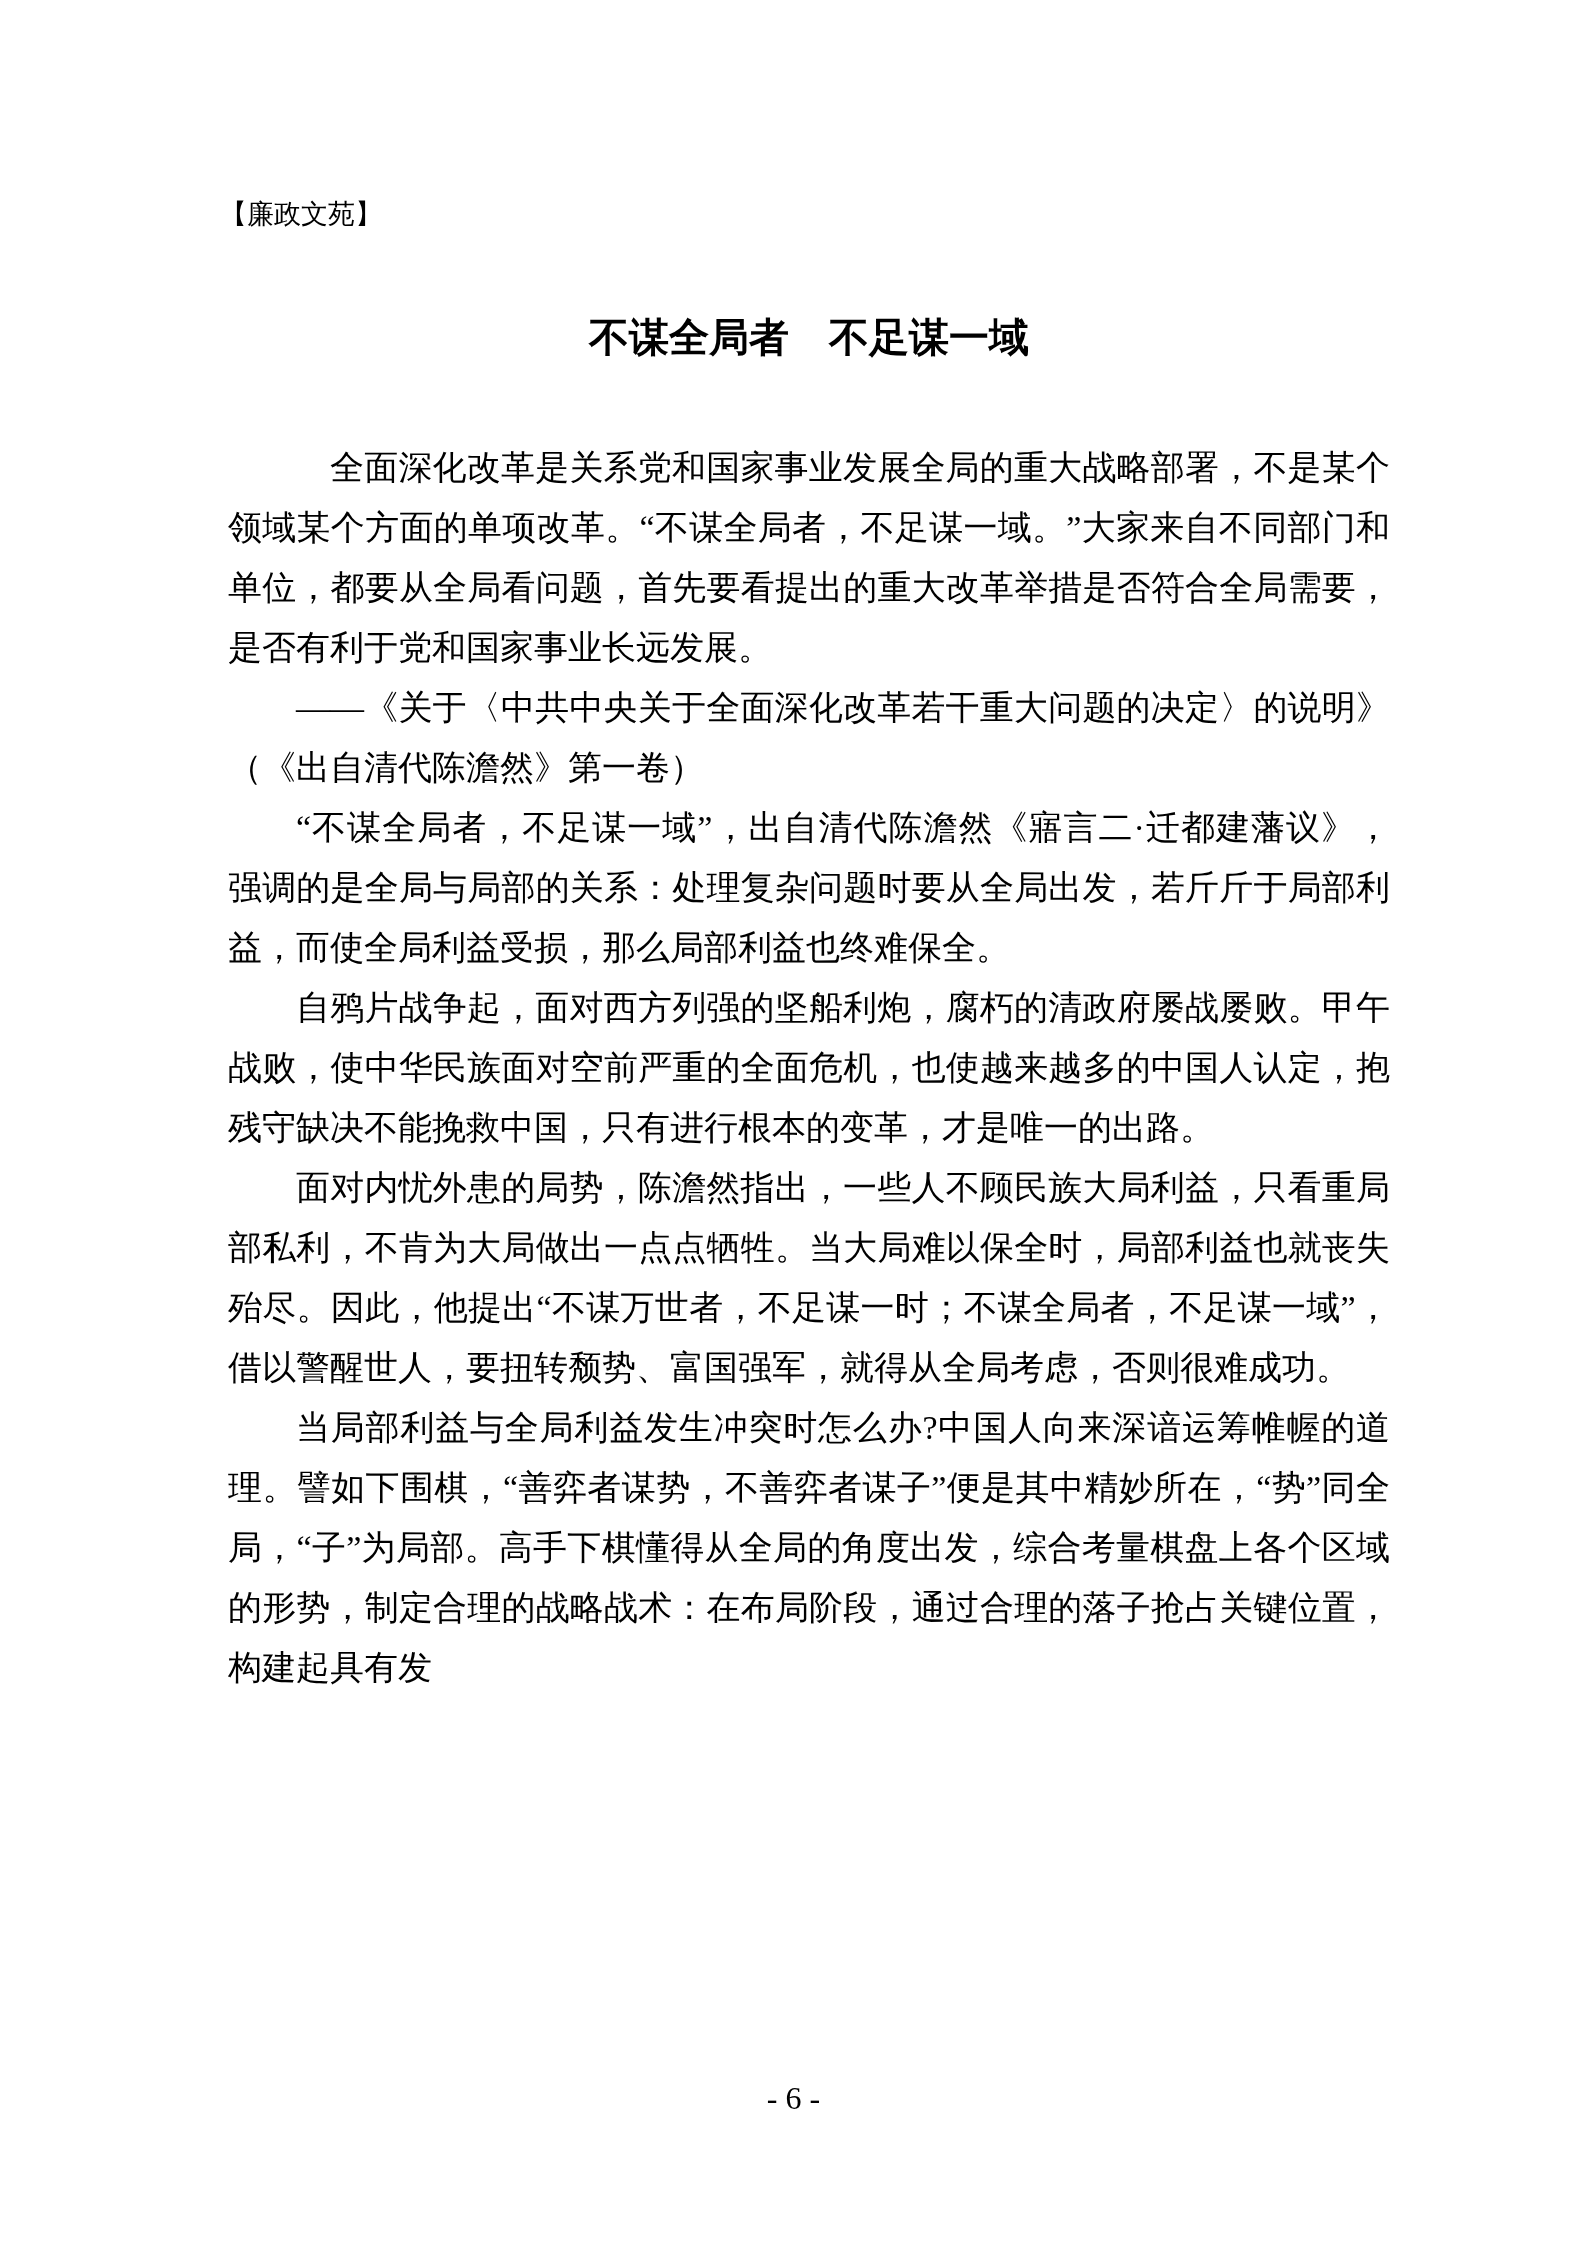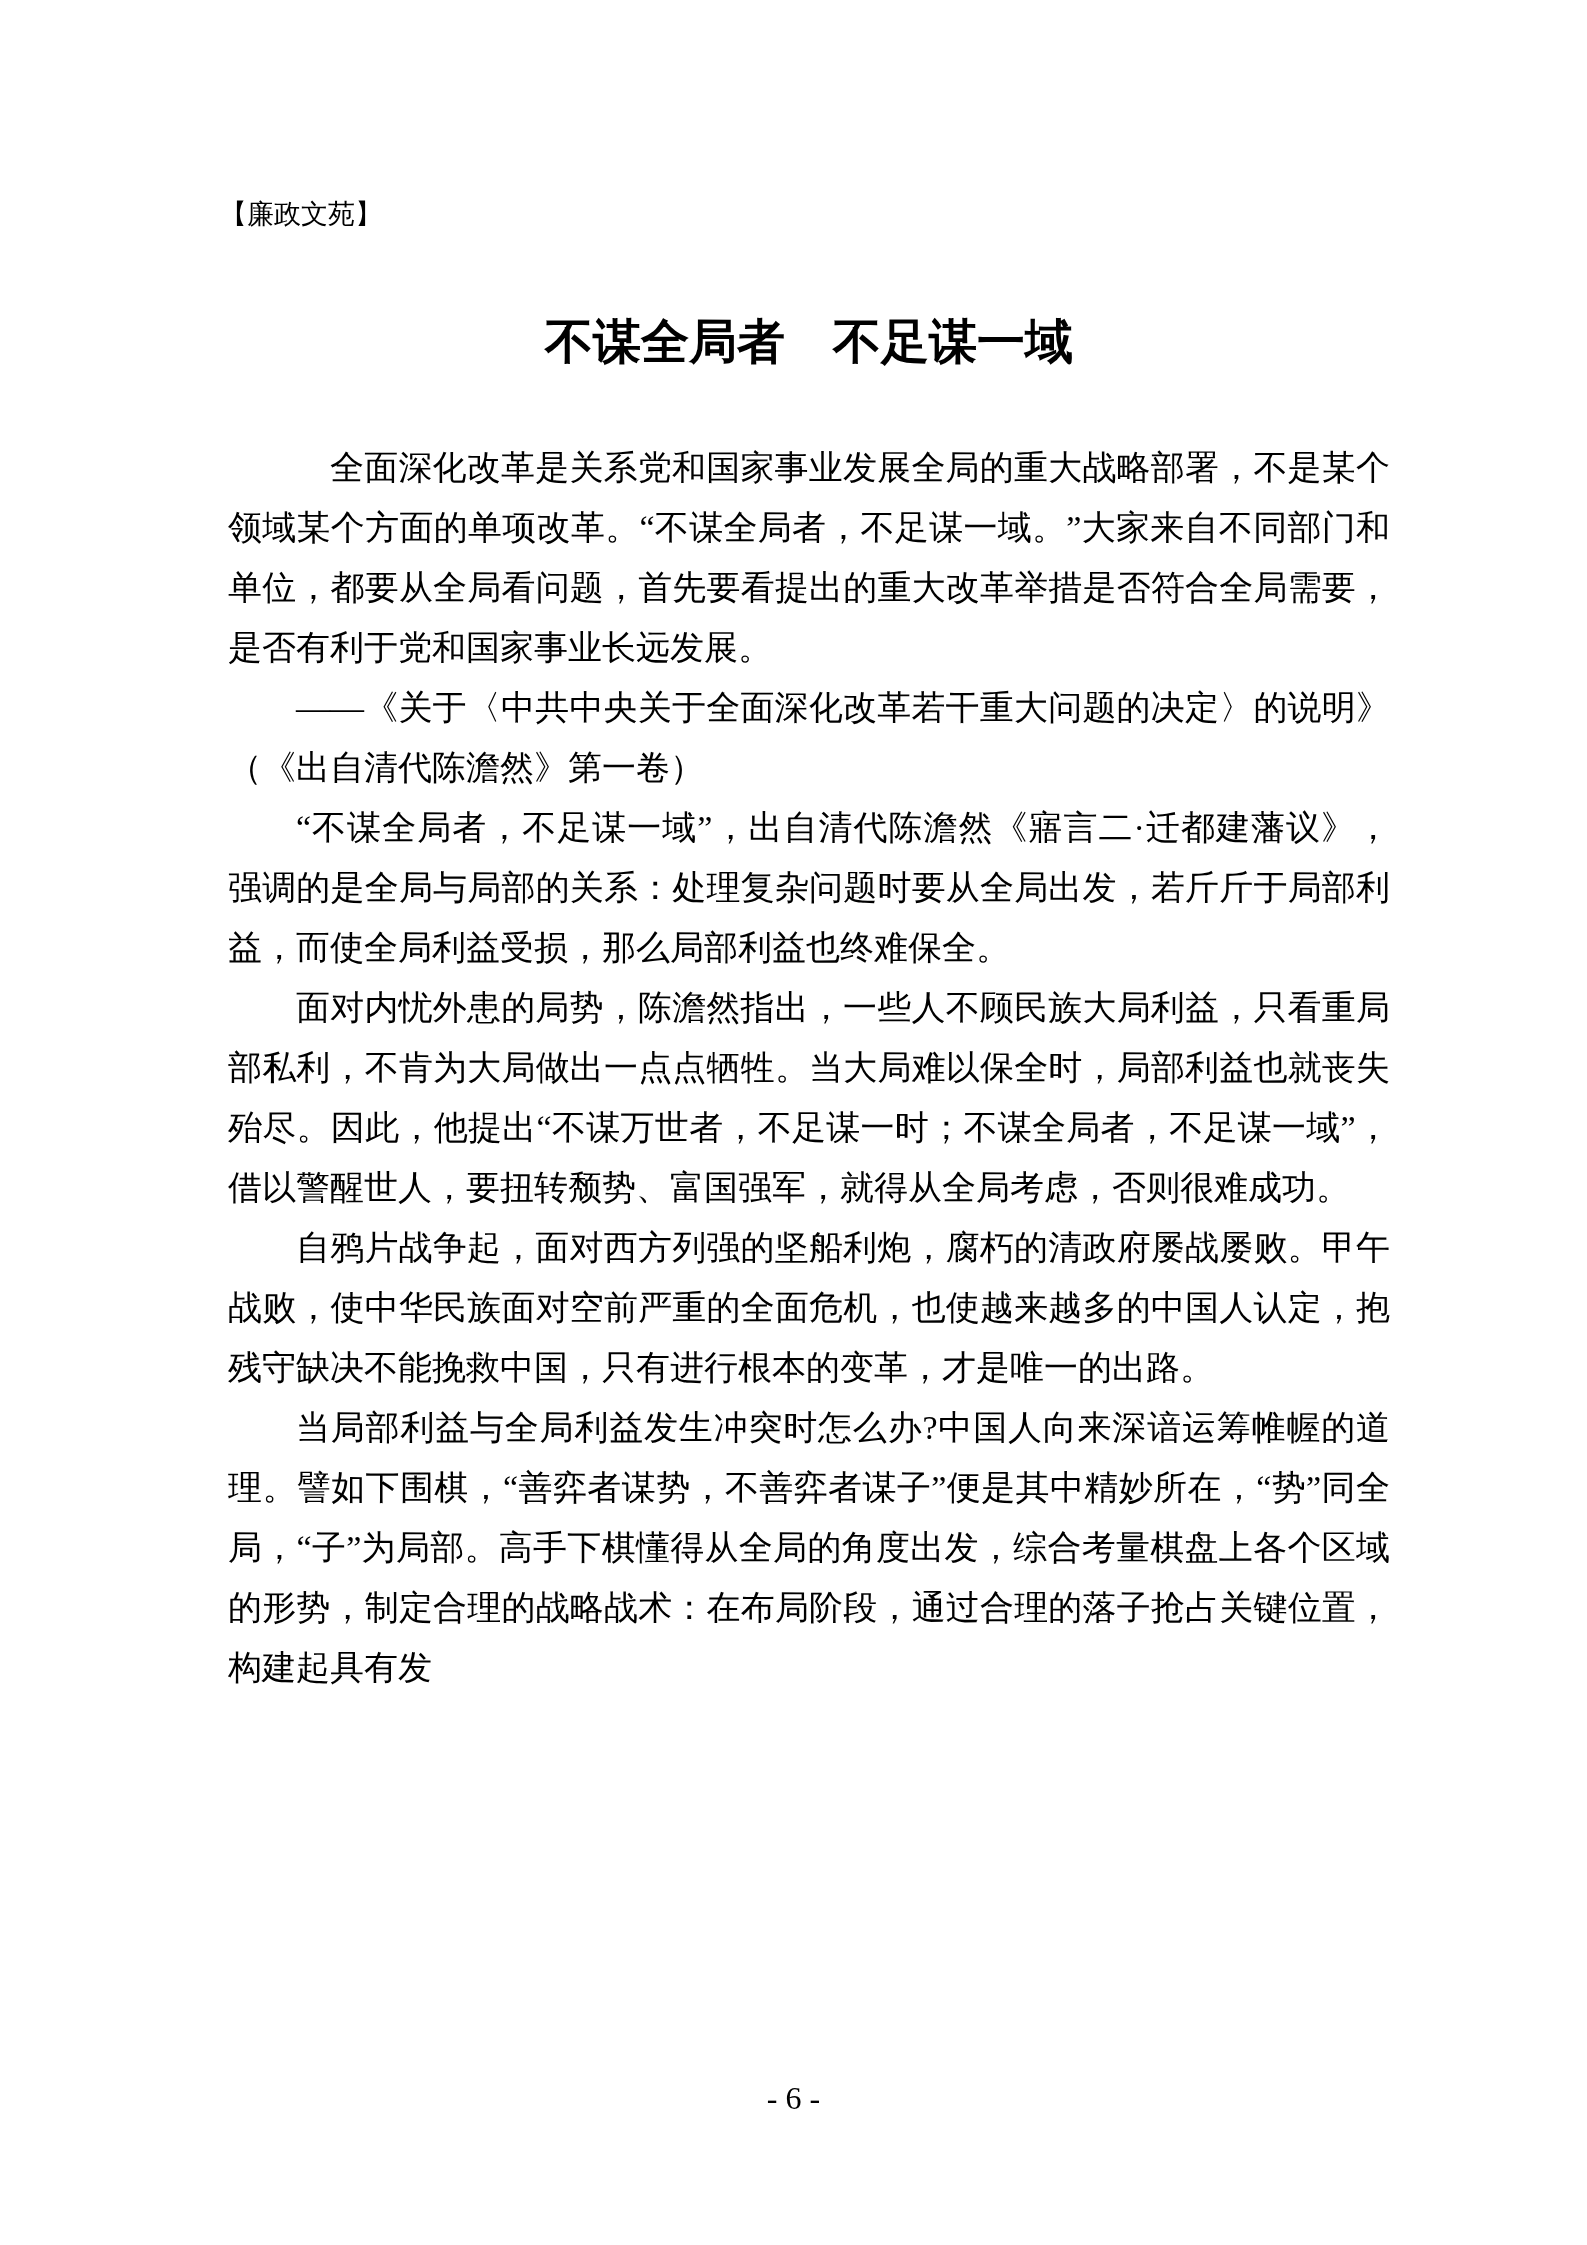--- a/index.html
+++ b/index.html
@@ -17,21 +17,21 @@
     left: 220px;
     top: 196px;
     font-size: 27px;
     white-space: nowrap;
   }
   .doc-title {
     position: absolute;
     left: 228px;
     top: 310px;
     width: 1162px;
-    font-size: 48px;
+    font-size: 40px;
     font-weight: bold;
     text-align: center;
     white-space: nowrap;
   }
   .body-text {
     position: absolute;
     left: 228px;
     top: 438px;
     width: 1162px;
     font-size: 34px;
@@ -61,20 +61,20 @@
 <div class="page">
 
   <div class="header-tag">【廉政文苑】</div>
 
   <div class="doc-title">不谋全局者　不足谋一域</div>
 
   <div class="body-text">
     <p class="quote-lead">全面深化改革是关系党和国家事业发展全局的重大战略部署，不是某个领域某个方面的单项改革。“不谋全局者，不足谋一域。”大家来自不同部门和单位，都要从全局看问题，首先要看提出的重大改革举措是否符合全局需要，是否有利于党和国家事业长远发展。</p>
     <p>——《关于〈中共中央关于全面深化改革若干重大问题的决定〉的说明》（《出自清代陈澹然》第一卷）</p>
     <p>“不谋全局者，不足谋一域”，出自清代陈澹然《寤言二·迁都建藩议》，强调的是全局与局部的关系：处理复杂问题时要从全局出发，若斤斤于局部利益，而使全局利益受损，那么局部利益也终难保全。</p>
+    <p>自鸦片战争起，面对西方列强的坚船利炮，腐朽的清政府屡战屡败。甲午战败，使中华民族面对空前严重的全面危机，也使越来越多的中国人认定，抱残守缺决不能挽救中国，只有进行根本的变革，才是唯一的出路。</p>
     <p>面对内忧外患的局势，陈澹然指出，一些人不顾民族大局利益，只看重局部私利，不肯为大局做出一点点牺牲。当大局难以保全时，局部利益也就丧失殆尽。因此，他提出“不谋万世者，不足谋一时；不谋全局者，不足谋一域”，借以警醒世人，要扭转颓势、富国强军，就得从全局考虑，否则很难成功。</p>
-    <p>自鸦片战争起，面对西方列强的坚船利炮，腐朽的清政府屡战屡败。甲午战败，使中华民族面对空前严重的全面危机，也使越来越多的中国人认定，抱残守缺决不能挽救中国，只有进行根本的变革，才是唯一的出路。</p>
     <p>当局部利益与全局利益发生冲突时怎么办?中国人向来深谙运筹帷幄的道理。譬如下围棋，“善弈者谋势，不善弈者谋子”便是其中精妙所在，“势”同全局，“子”为局部。高手下棋懂得从全局的角度出发，综合考量棋盘上各个区域的形势，制定合理的战略战术：在布局阶段，通过合理的落子抢占关键位置，构建起具有发</p>
   </div>
 
   <div class="page-number">- 6 -</div>
 
 </div>
 
 </body></html>

